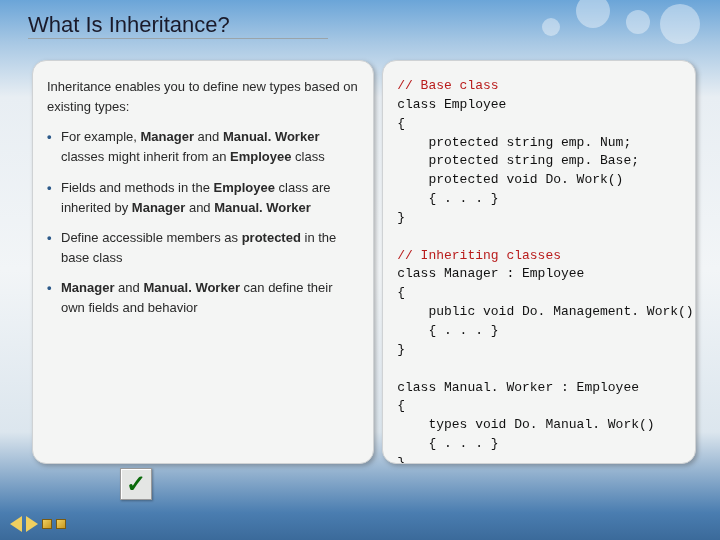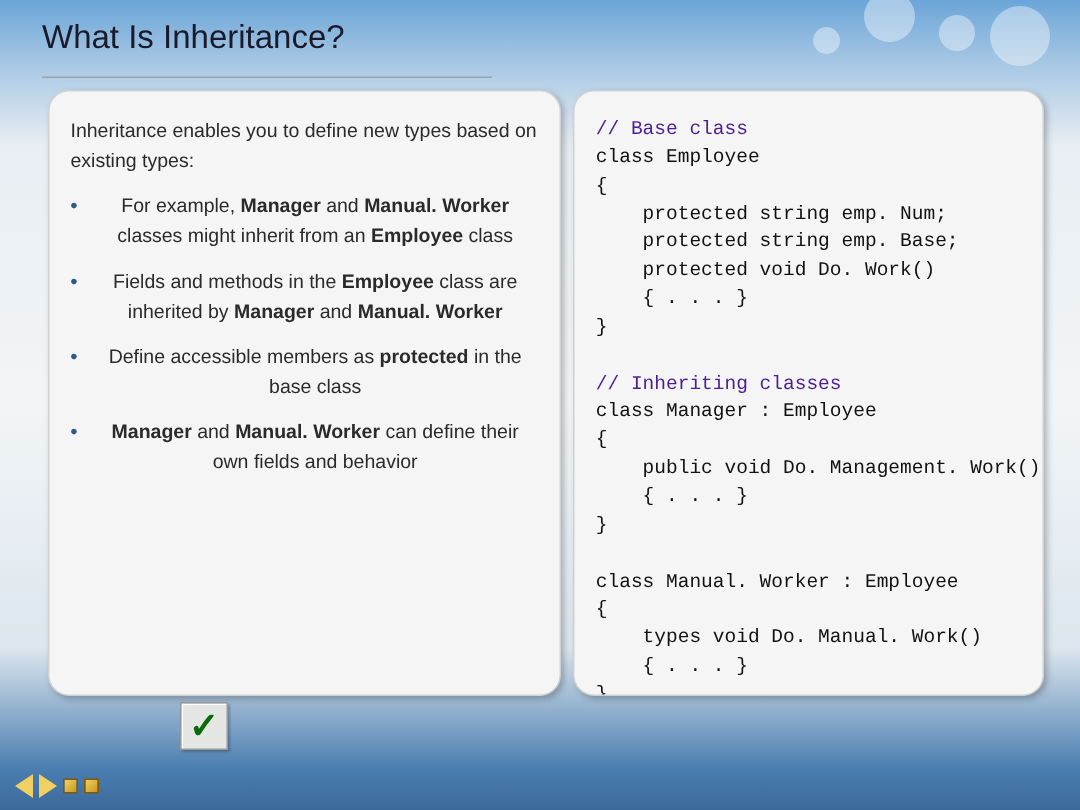--- a/index.html
+++ b/index.html
@@ -12,44 +12,44 @@
   .bg-bubbles {
     position: absolute; top: 0; right: 0; width: 280px; height: 60px;
     pointer-events: none;
   }
   .bg-bubbles span {
     position: absolute; border-radius: 50%; background: rgba(255,255,255,0.4);
   }
   .title {
     position: absolute; top: 12px; left: 28px;
     font-size: 22px; color: #1a1a2a; font-weight: 400;
-    border-bottom: 1px solid #9aa4aa; padding-bottom: 13px; width: 300px;
+    border-bottom: 1px solid #9aa4aa; padding-bottom: 0; width: 300px;
     text-decoration: none;
   }
   .panel-wrap {
     position: absolute; top: 60px; left: 32px; width: 664px; height: 404px;
     display: flex; gap: 8px;
   }
   .panel {
     background: #f4f5f4;
     border: 1px solid #cfd2d4;
     border-radius: 14px;
     box-shadow: 2px 2px 4px rgba(60,60,60,0.35);
     padding: 16px 14px;
   }
   .panel.left { flex: 1.1; font-size: 13px; color: #2a2a2a; line-height: 1.55; }
   .panel.right { flex: 1; font-family: "Courier New", monospace; font-size: 13px; color: #111; line-height: 1.45; white-space: pre; overflow: hidden;}
   .intro { margin-bottom: 10px; }
   ul.bullets { list-style: none; }
-  ul.bullets li { position: relative; padding-left: 14px; margin-bottom: 10px; text-align: center; }
+  ul.bullets li { position: relative; padding-left: 14px; margin-bottom: 10px; }
   ul.bullets li::before {
     content: "•"; position: absolute; left: 0; top: 0; color: #2d5a8a; font-weight: bold;
   }
   .b { font-weight: bold; }
-  .green { color: #4c1d95; }
+  .green { color: #b91c1c; }
   .footer-note {
     position: absolute; bottom: 40px; left: 120px;
     display: flex; align-items: center; gap: 12px;
     font-size: 14px; color: #1a1a2a;
   }
   .check-box {
     width: 32px; height: 32px; background: #e4e6e4;
     border: 1px solid #999; box-shadow: 1px 1px 2px rgba(0,0,0,0.3), inset 1px 1px 0 #fff;
     display: flex; align-items: center; justify-content: center;
     font-size: 24px; color: #0a6a0a; font-weight: bold;

